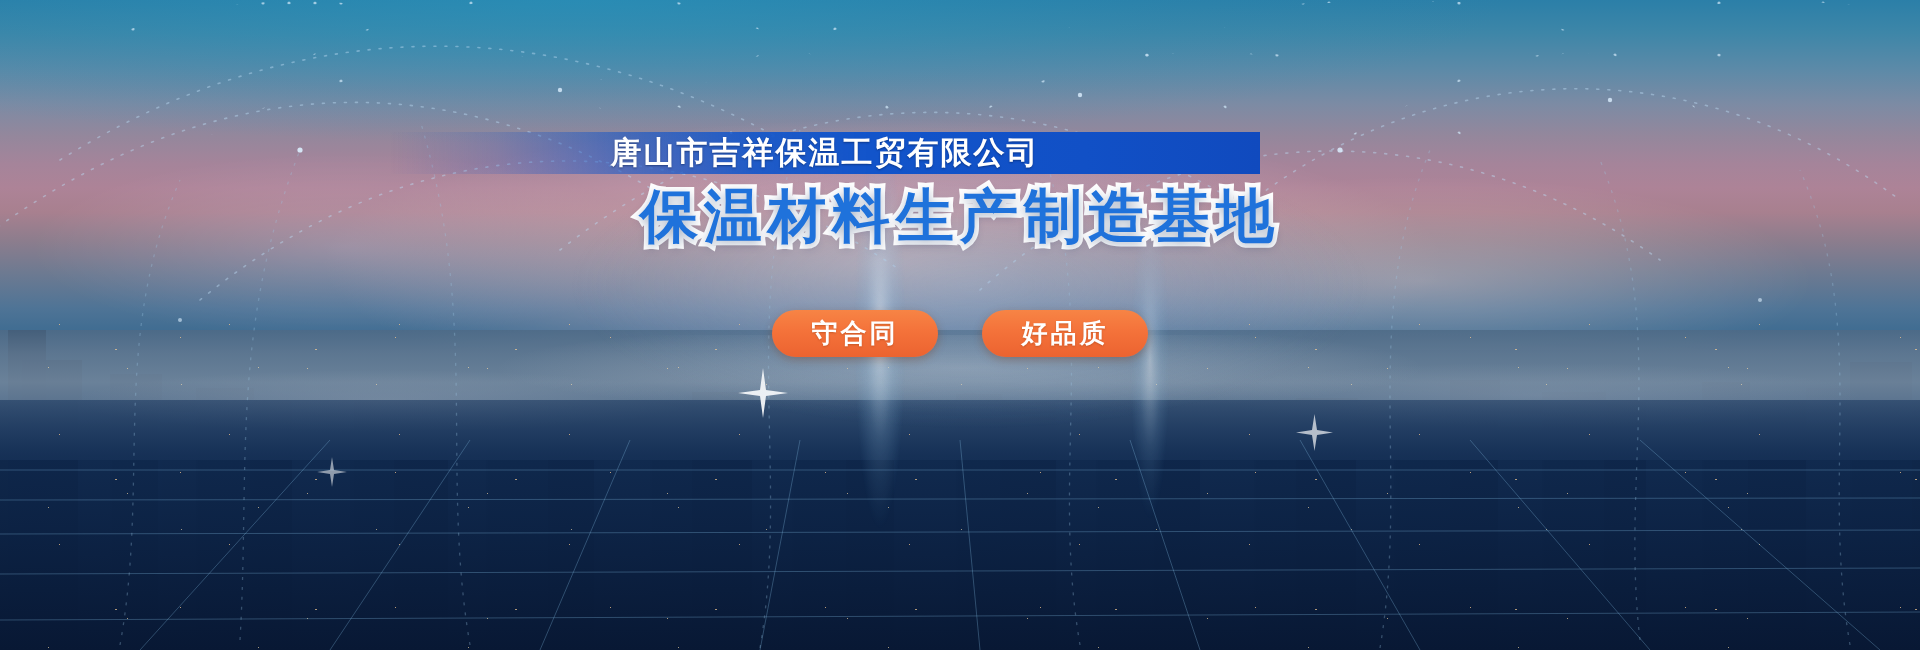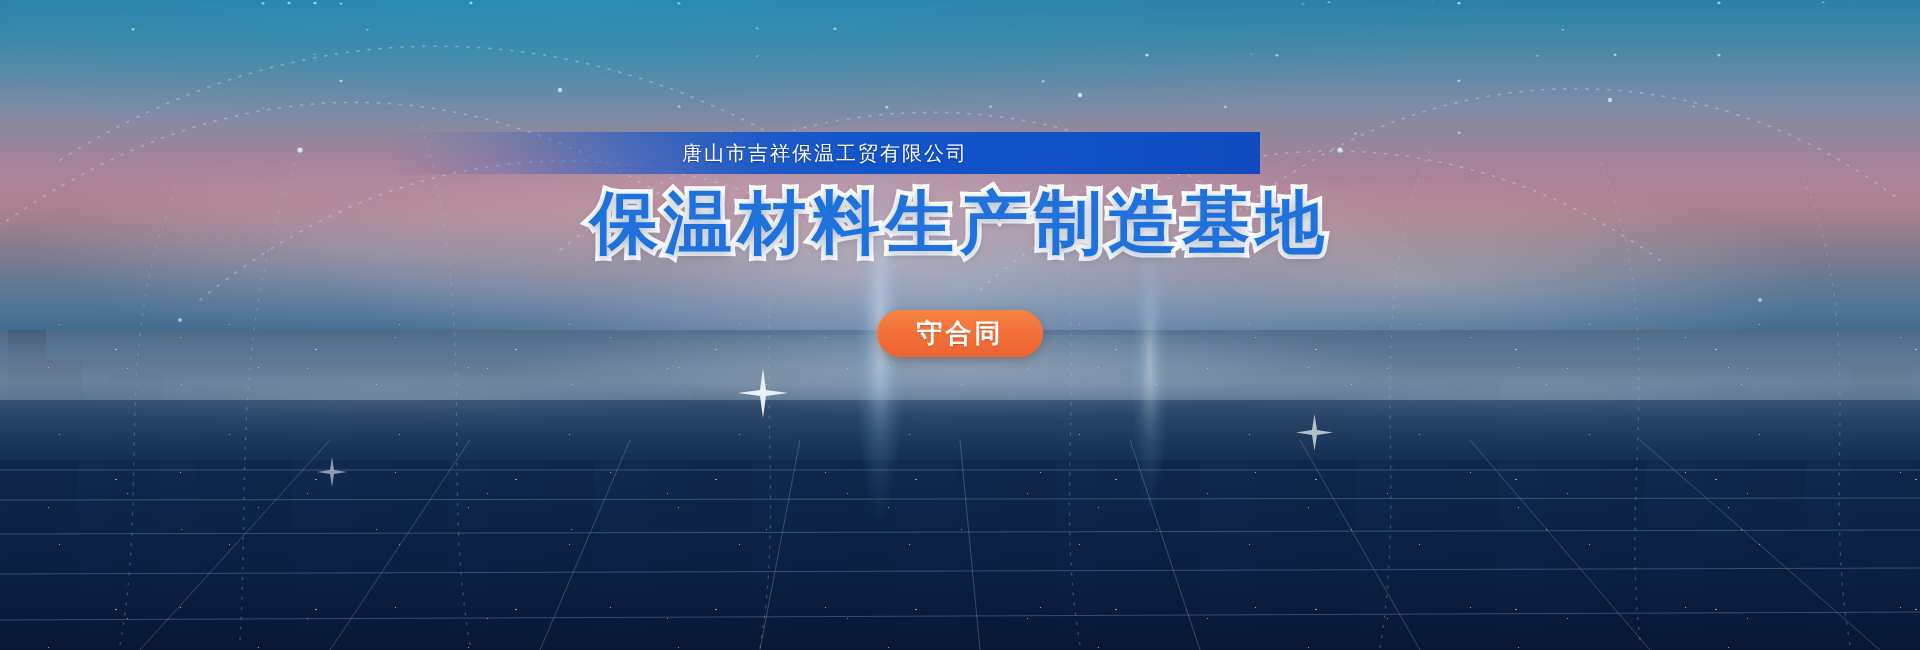--- a/index.html
+++ b/index.html
@@ -113,32 +113,32 @@
       rgba(21,86,200,0) 0%,
       rgba(21,86,200,.18) 12%,
       rgba(20,86,200,.62) 28%,
       rgba(19,86,202,.92) 42%,
       rgba(18,84,202,1) 55%,
       rgba(17,80,198,1) 80%,
       rgba(16,74,190,1) 100%);
     display:flex;align-items:center;justify-content:center;
   }
   .company-name{
-    color:#ffffff;font-size:20px;font-weight:400;letter-spacing:2px;
+    color:#ffffff;font-size:31px;font-weight:700;letter-spacing:2px;
     white-space:nowrap;
     text-shadow:0 1px 2px rgba(0,20,60,.45);
   }
 
   .headline{
     position:absolute;left:0;top:178px;width:1920px;height:90px;
     text-align:center;
   }
   .headline-text{
     display:inline-block;
-    font-size:68px;font-weight:700;letter-spacing:6px;
+    font-size:58px;font-weight:700;letter-spacing:6px;
     color:#1f72db;
     -webkit-text-stroke:9px #ffffff;
     paint-order:stroke fill;
     text-shadow:0 3px 10px rgba(10,40,90,.35);
     white-space:nowrap;
   }
 
   .pills{
     position:absolute;left:0;top:310px;width:1920px;
     display:flex;justify-content:center;align-items:center;gap:44px;
@@ -313,16 +313,19 @@
     </div>
 
     <div class="headline">
       <span class="headline-text">保温材料生产制造基地</span>
     </div>
 
     <div class="pills">
       <div class="pill">
         <span class="pill-label">守合同</span>
       </div>
+      <div class="pill">
+        <span class="pill-label">好品质</span>
+      </div>
     </div>
 
   </div>
 </div>
 
 </body></html>

